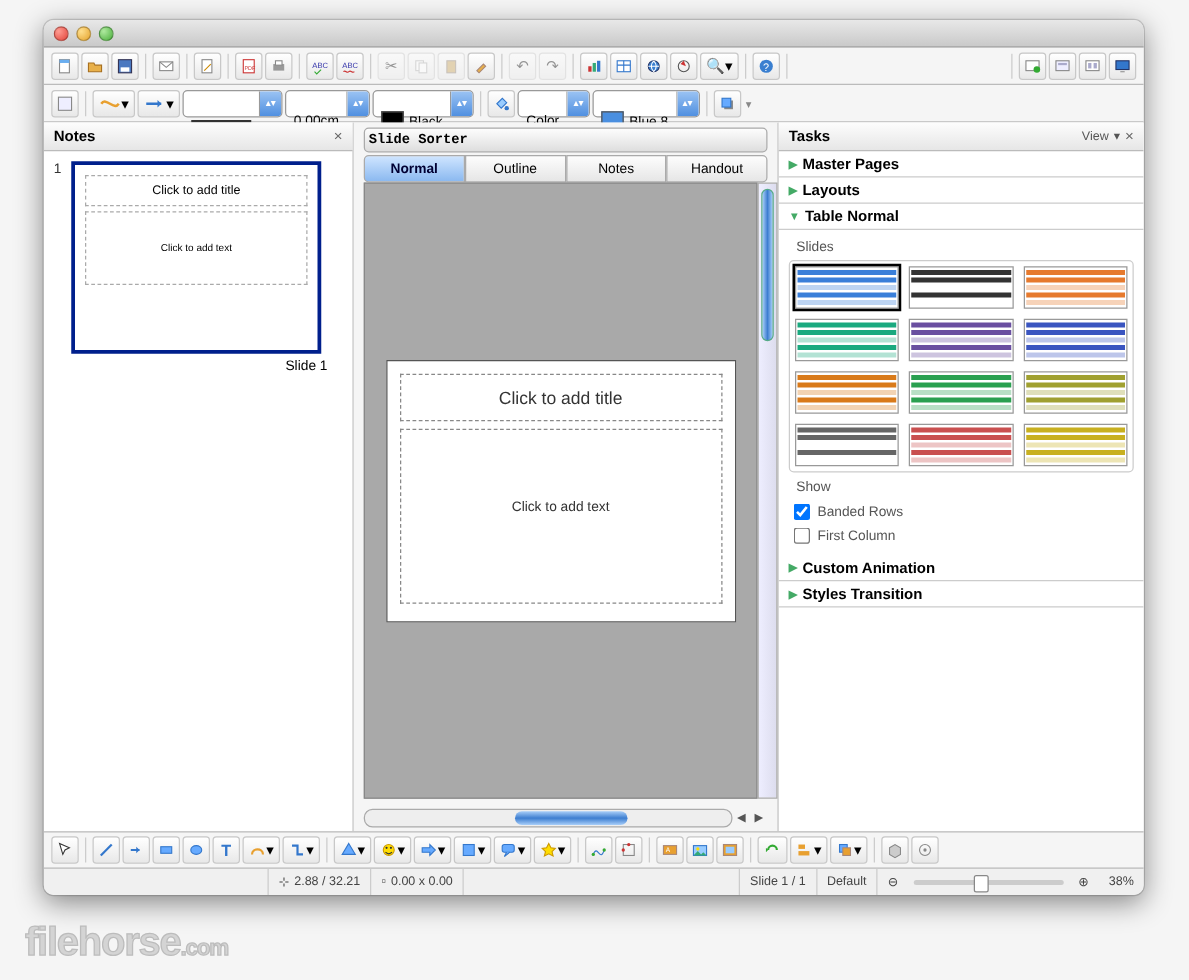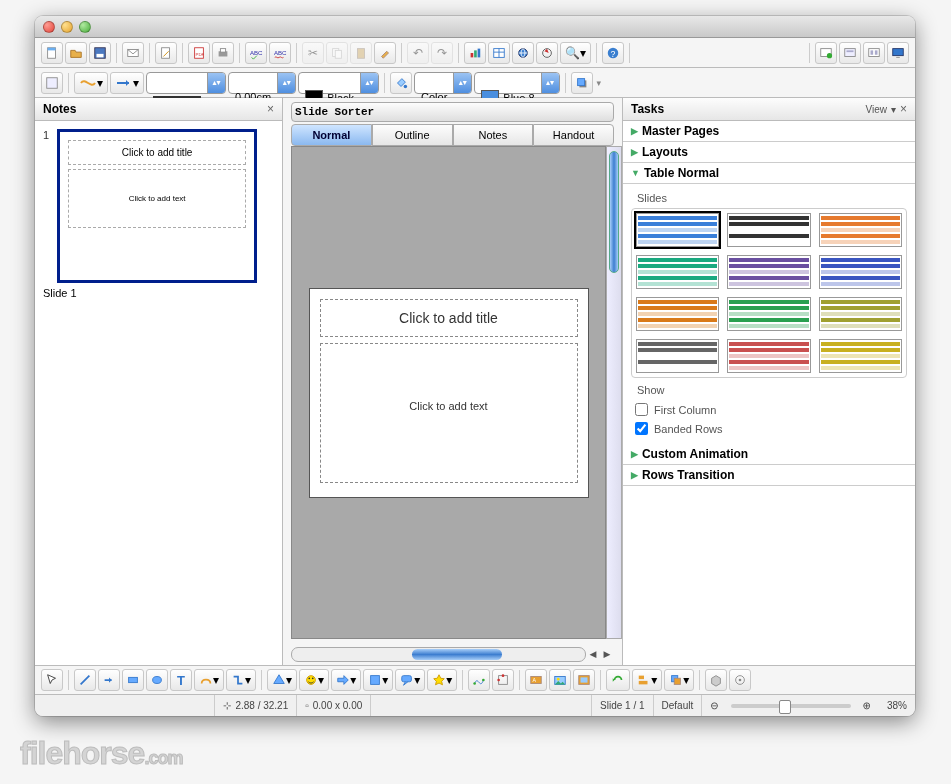--- a/index.html
+++ b/index.html
@@ -22,21 +22,21 @@
 .swatch { width: 18px; height: 12px; display: inline-block; margin-right: 4px; border: 1px solid #555; }
 .main { flex: 1; display: flex; background: #f7f7f7; overflow: hidden; }
 .panel-title { background: linear-gradient(#fdfdfd,#e6e6e6); border-bottom: 1px solid #bbb; padding: 4px 8px; font-size: 12px; font-weight: bold; display: flex; justify-content: space-between; align-items: center; }
 .slides-panel { width: 248px; border-right: 1px solid #bbb; background: #fff; display: flex; flex-direction: column; }
 .slides-body { flex: 1; padding: 8px; overflow: auto; }
 .slide-thumb-row { display: flex; gap: 8px; }
 .slide-num { font-size: 11px; color: #333; }
 .slide-thumb { width: 200px; height: 154px; border: 3px solid #001f8c; background: #fff; padding: 8px; }
 .thumb-title { border: 1px dashed #aaa; text-align: center; font-size: 10px; padding: 6px 2px; margin-bottom: 4px; }
 .thumb-body { border: 1px dashed #aaa; text-align: center; font-size: 8px; padding: 24px 2px; }
-.slide-label { text-align: left; font-size: 11px; margin-top: 4px; padding-right: 12px; }
+.slide-label { text-align: right; font-size: 11px; margin-top: 4px; padding-right: 12px; }
 .center { flex: 1; display: flex; flex-direction: column; background: #f5f5f5; border-right: 1px solid #bbb; }
 .sorter-bar { margin: 4px 8px 2px; background: linear-gradient(#fdfdfd,#dedede); border: 1px solid #aaa; border-radius: 4px; font-size: 11px; padding: 3px; font-weight: bold; font-family: Liberation Mono, monospace;}
 .tabs { display: flex; margin: 0 8px; }
 .tab { flex: 1; text-align: center; font-size: 11px; padding: 4px; border: 1px solid #aaa; background: linear-gradient(#fdfdfd,#e6e6e6); cursor: pointer; }
 .tab.active { background: linear-gradient(#cfe5ff,#8bb9f0); color: #003; font-weight: bold; }
 .tab:first-child { border-radius: 4px 0 0 4px; }
 .tab:last-child { border-radius: 0 4px 4px 0; }
 .canvas-wrap { flex: 1; display: flex; margin: 0px 0 6px 8px; }
 .canvas-area { flex: 1; background: #a9a9a9; border: 1px solid #888; display: flex; align-items: center; justify-content: center; position: relative; }
 .slide-canvas { width: 280px; height: 210px; background: #fff; border: 1px solid #555; padding: 10px; }
@@ -424,36 +424,36 @@
               <div class="row" style="background: rgb(200, 176, 32);"></div>
               <div class="row" style="background: rgb(200, 176, 32);"></div>
               <div class="row" style="background: rgba(200, 176, 32, 0.333);"></div>
               <div class="row" style="background: rgb(200, 176, 32);"></div>
               <div class="row" style="background: rgba(200, 176, 32, 0.333);"></div>
             </div>
           </div>
         <div class="fieldset-label">Show</div>
         <div id="checks">
             <label class="check-row">
+              <input type="checkbox" checked="" style="">
+              <span>Banded Rows</span>
+            </label>
+            <label class="check-row">
               <input type="checkbox" style="">
               <span>First Column</span>
             </label>
-            <label class="check-row">
-              <input type="checkbox" checked="" style="">
-              <span>Banded Rows</span>
-            </label>
           </div>
       </div>
       <div class="task-section">
           <span class="tri">▶</span>
           <span>Custom Animation</span>
         </div>
       <div class="task-section">
           <span class="tri">▶</span>
-          <span>Rows Transition</span>
+          <span>Styles Transition</span>
         </div>
     </div>
   </div>
 
   <div class="bottom-toolbar">
     <div class="tb-btn">
         <svg class="ico" viewBox="0 0 16 16">
           <path d="M3 2l3 10 2-4 4-2z" fill="#fff" stroke="#333"></path>
         </svg>
       </div>

